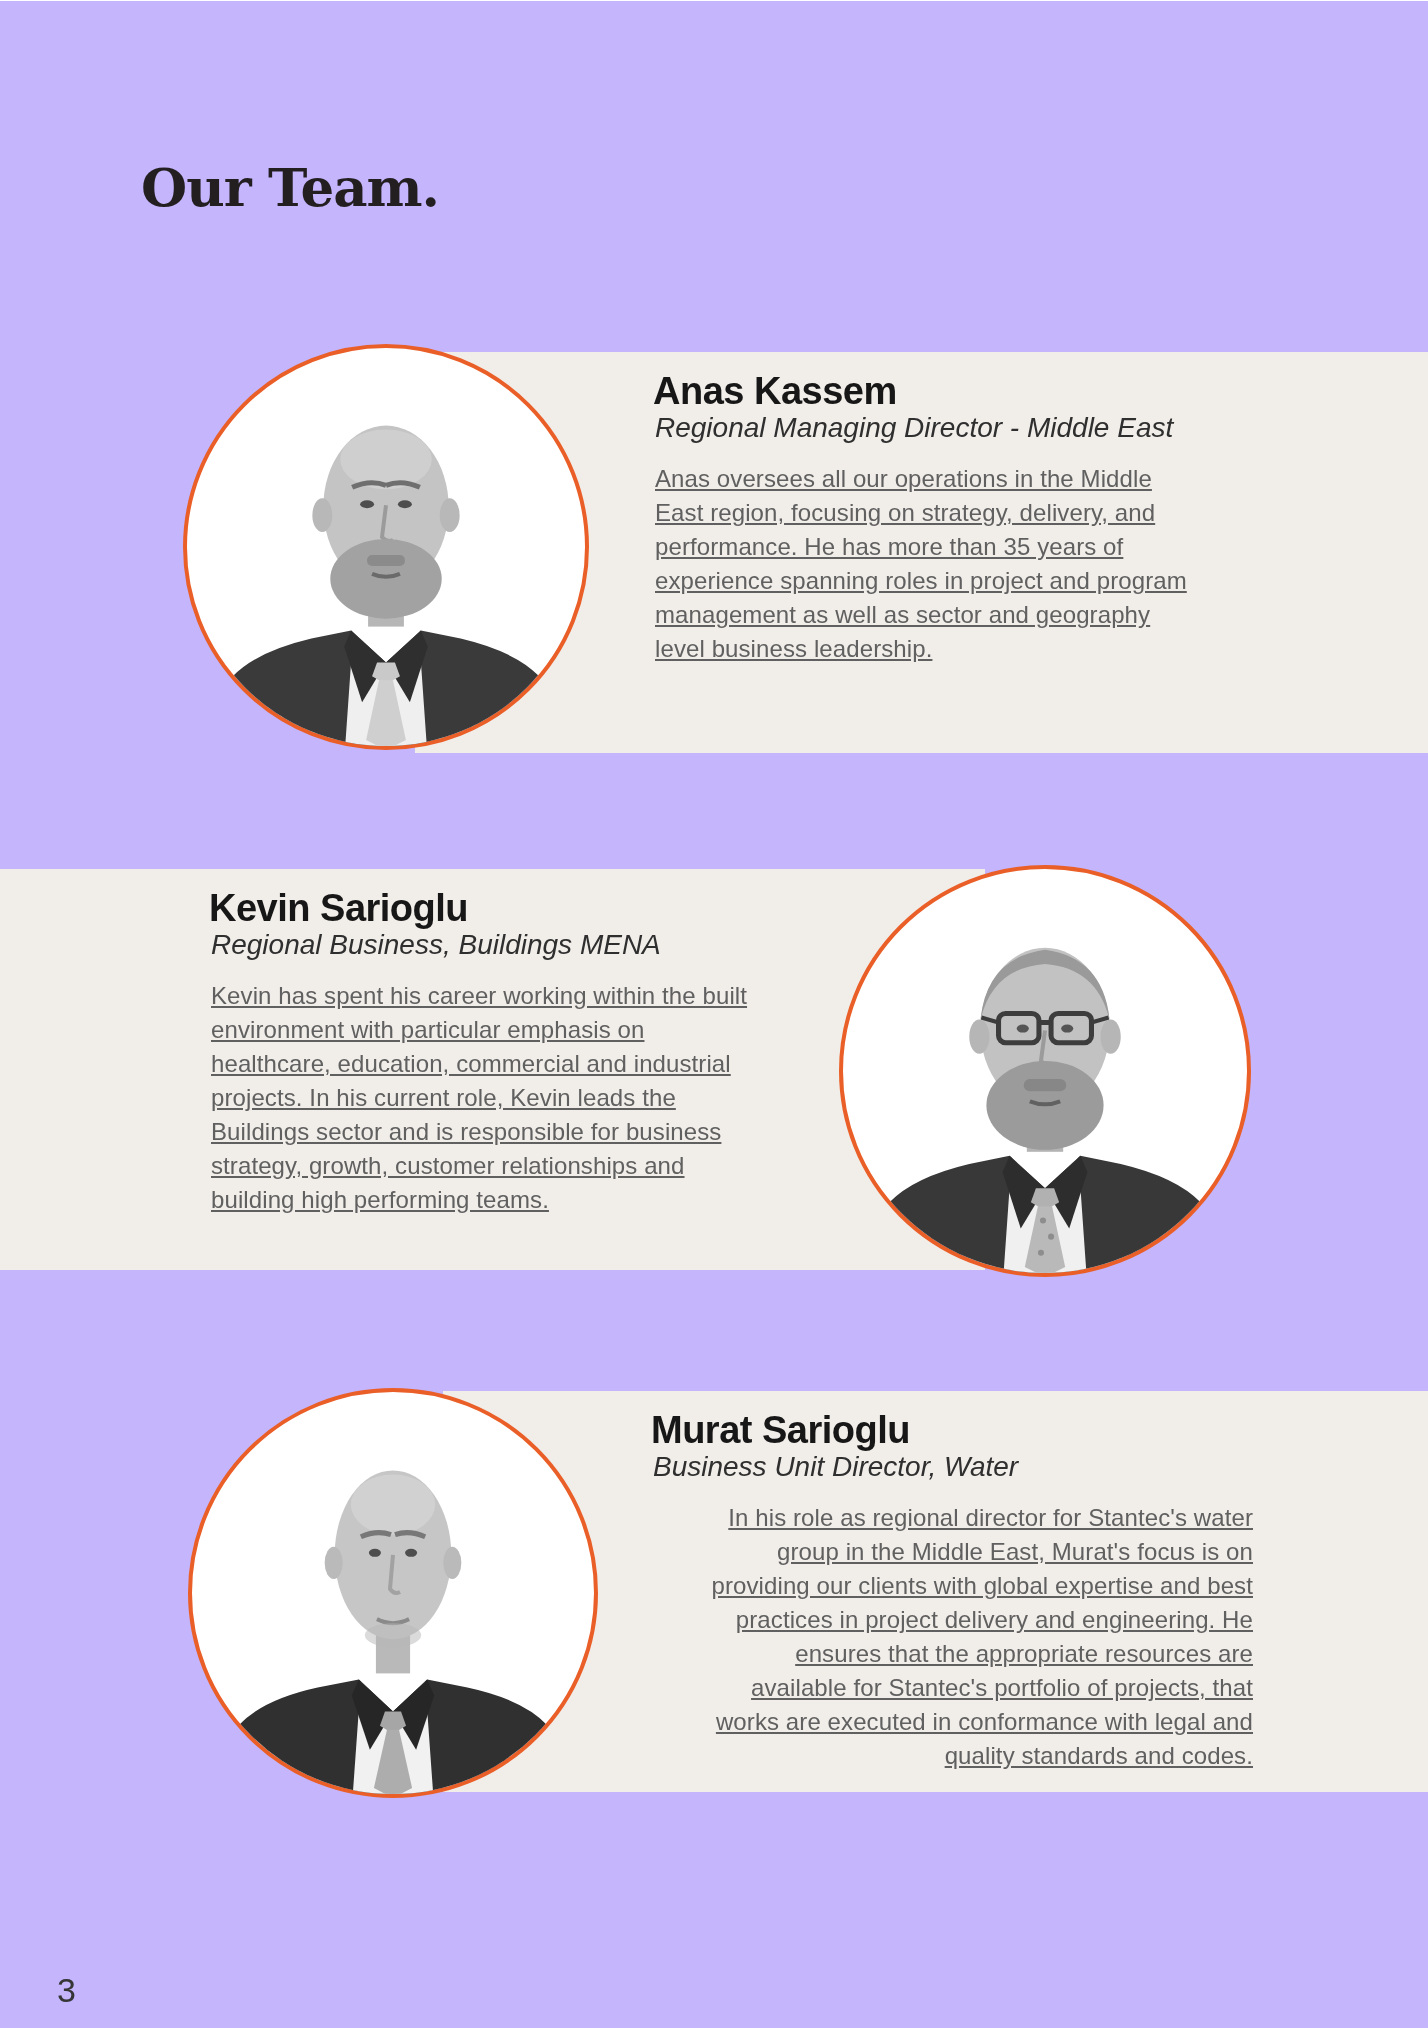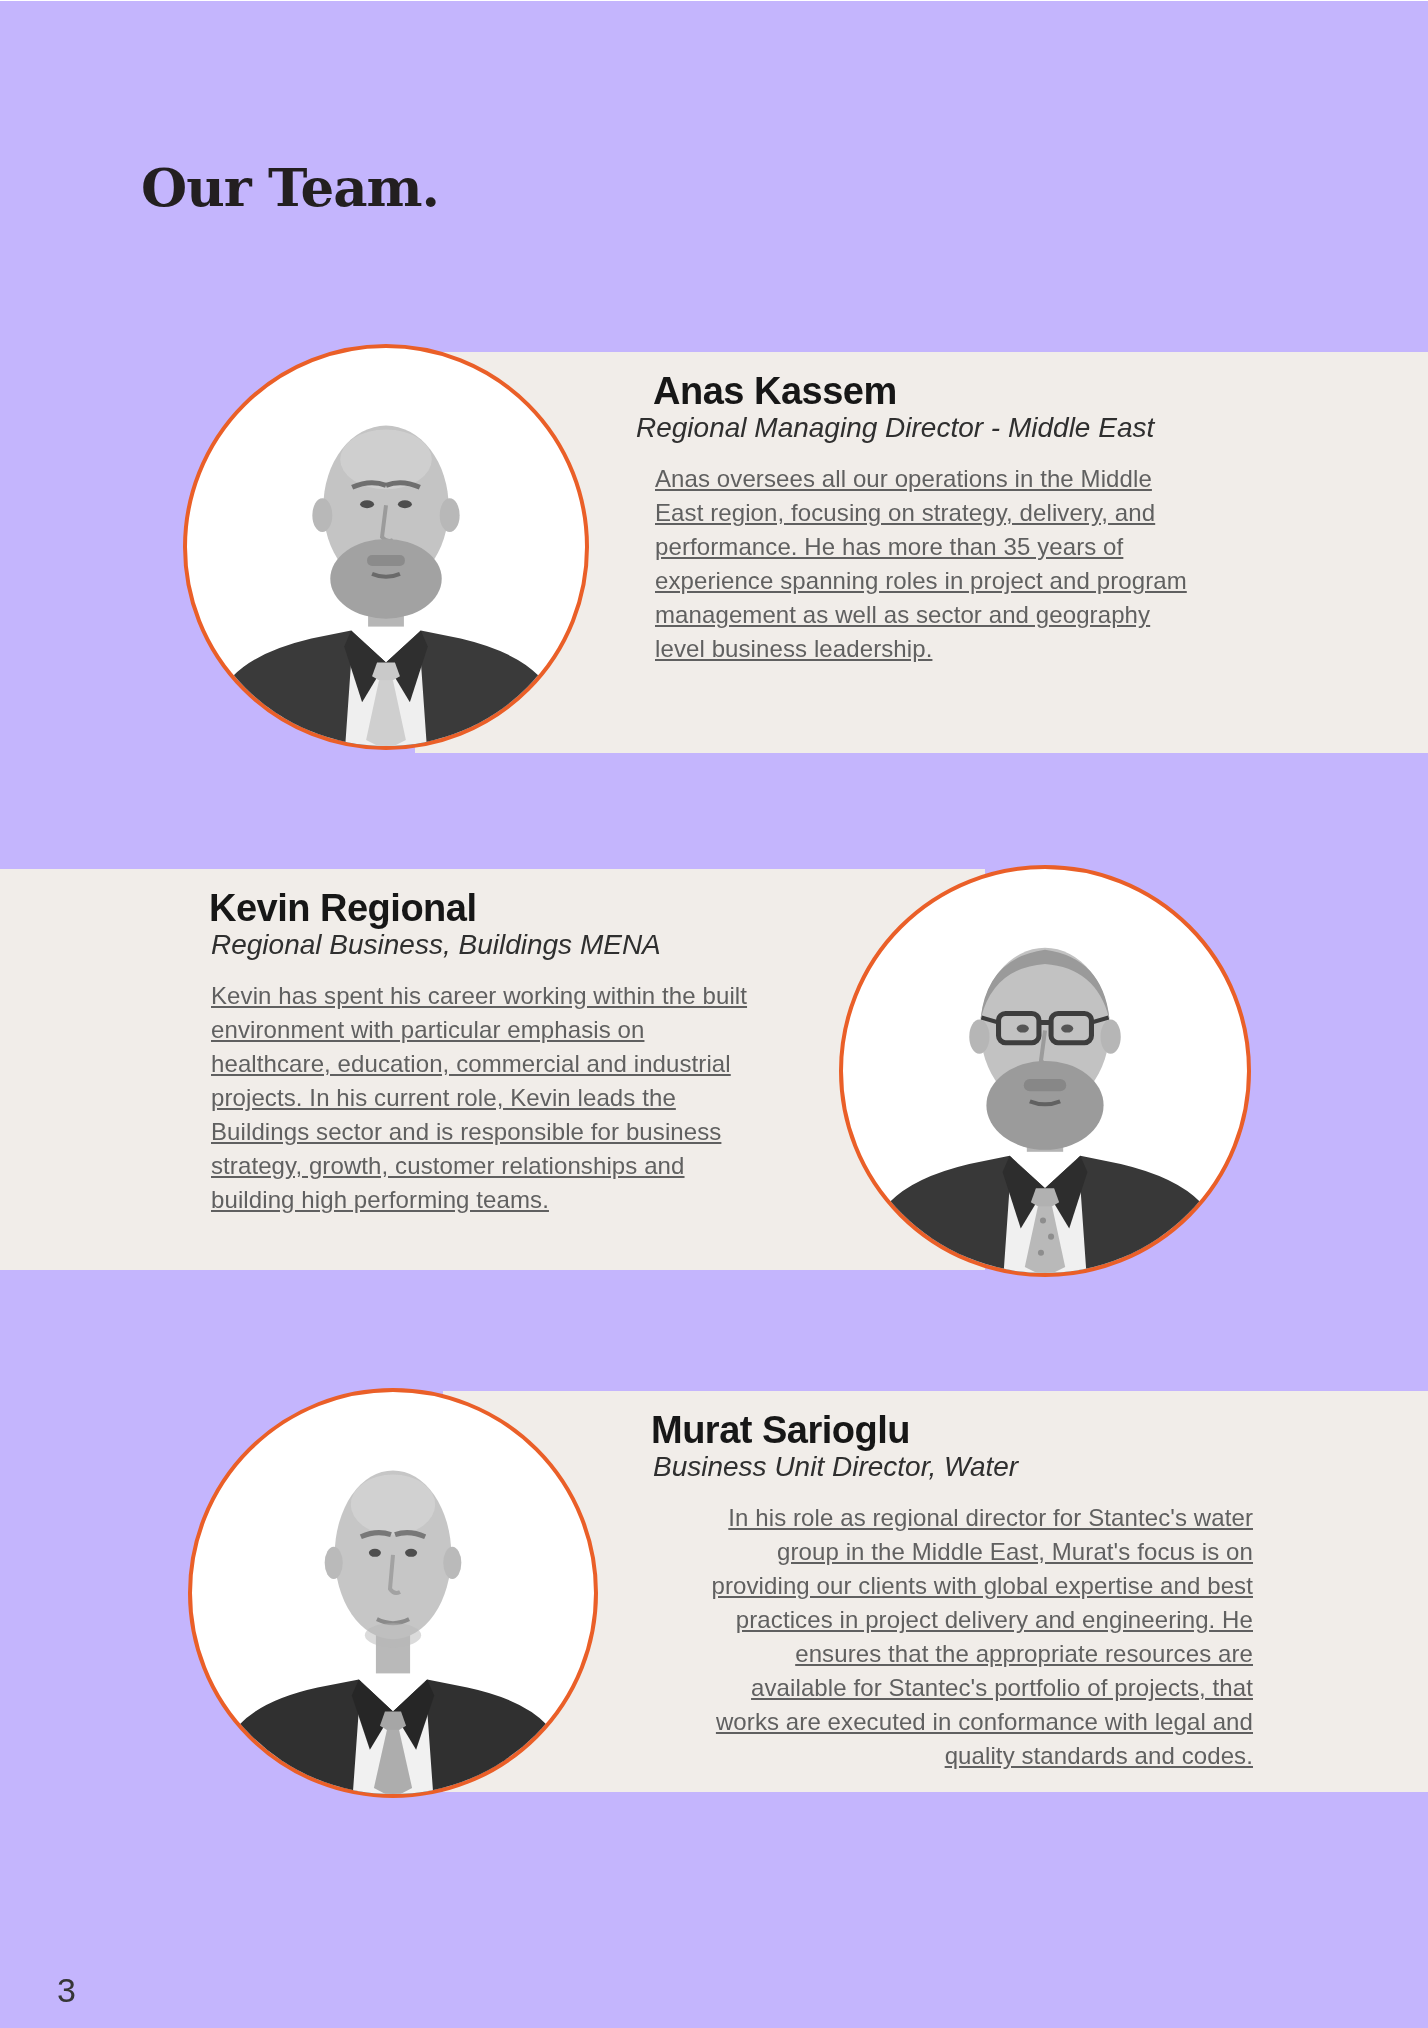--- a/index.html
+++ b/index.html
@@ -61,21 +61,21 @@
   }
   .member-bio{
     position:absolute;
     font-size:24px;
     line-height:34px;
     letter-spacing:0.1px;
     color:#606060;
     text-decoration:underline;
   }
   .n-1{ left:653px; top:369px;  }
-  .r-1{ left:636px; top:411px;text-align:right;  }
+  .r-1{ left:655px; top:411px;text-align:right;  }
   .b-1{ left:655px; top:461px;  width:560px; }
   .n-2{ left:209px; top:886px;  }
   .r-2{ left:211px; top:928px;  }
   .b-2{ left:211px; top:978px;  width:640px; }
   .n-3{ left:651px; top:1408px; }
   .r-3{ left:653px; top:1450px; }
   .b-3{ left:653px; top:1500px; width:600px;text-align:right; }
   .page-number{
     position:absolute;
     left:57px;
@@ -143,21 +143,21 @@
       <polygon points="167,286 200,318 233,286 241,400 159,400" fill="#f0f0f0"></polygon>
       <path d="M165 284 L200 316 L176 356 L158 300 Z" fill="#2d2d2d"></path>
       <path d="M235 284 L200 316 L224 356 L242 300 Z" fill="#2d2d2d"></path>
       <polygon points="191,316 209,316 214,330 200,338 186,330" fill="#b1b1b1"></polygon>
       <polygon points="193,334 207,334 220,394 200,404 180,394" fill="#b9b9b9"></polygon>
       <circle cx="198" cy="348" r="3" fill="#8d8d8d"></circle>
       <circle cx="206" cy="364" r="3" fill="#8d8d8d"></circle>
       <circle cx="196" cy="380" r="3" fill="#8d8d8d"></circle>
     </svg>
   </div>
-  <div class="member-name n-2">Kevin Regional</div>
+  <div class="member-name n-2">Kevin Sarioglu</div>
   <div class="member-role r-2">Regional Business, Buildings MENA</div>
   <div class="member-bio b-2">Kevin has spent his career working within the built<br>environment with particular emphasis on<br>healthcare, education, commercial and industrial<br>projects. In his current role, Kevin leads the<br>Buildings sector and is responsible for business<br>strategy, growth, customer relationships and<br>building high performing teams.</div>
 
   <div class="photo-circle pc-3">
     <svg viewBox="0 0 400 400" aria-label="Grayscale portrait of a bald man wearing a dark suit, white shirt and gray tie">
       <rect x="183" y="228" width="34" height="52" fill="#b9b9b9"></rect>
       <ellipse cx="200" cy="162" rx="58" ry="84" fill="#c6c6c6"></ellipse>
       <ellipse cx="200" cy="112" rx="42" ry="30" fill="#d6d6d6" opacity="0.7"></ellipse>
       <ellipse cx="141" cy="170" rx="9" ry="16" fill="#bababa"></ellipse>
       <ellipse cx="259" cy="170" rx="9" ry="16" fill="#bababa"></ellipse>

